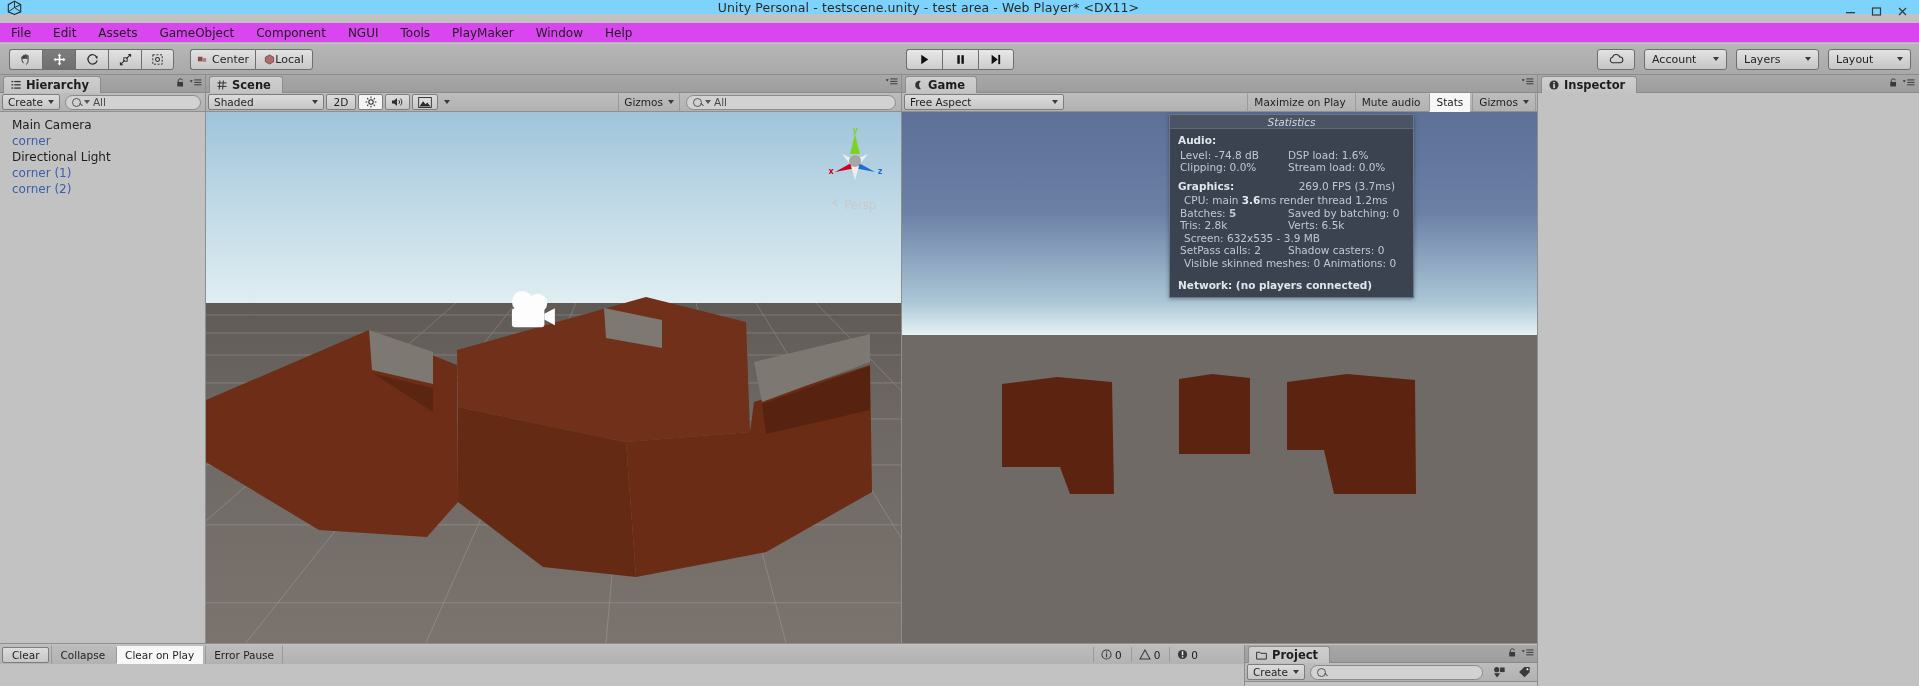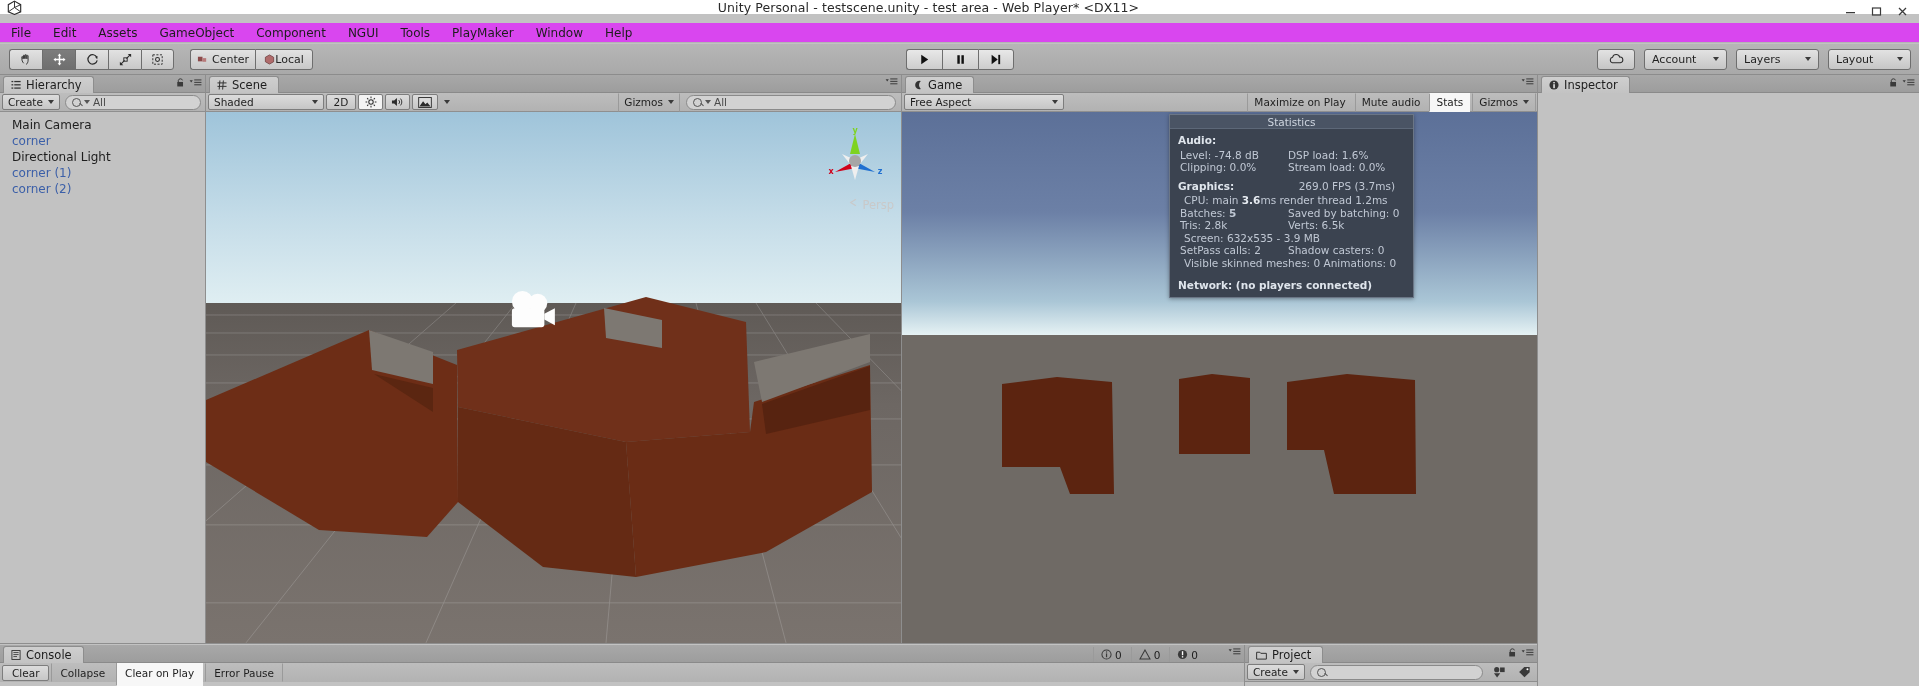--- a/index.html
+++ b/index.html
@@ -8,21 +8,21 @@
     font-family:"DejaVu Sans", sans-serif;
     font-size:11px; color:#1a1a1a;
     background:#c2c2c2;
     -webkit-font-smoothing:antialiased;
   }
   #app { position:relative; width:1919px; height:686px; }
 
   
   .titlebar {
     position:absolute; left:0; top:0; width:1919px; height:14px;
-    background:#ffffff; display:flex; align-items:center;
+    background:#7dd3fc; display:flex; align-items:center;
   }
   .title-logo { width:28px; height:23px; display:flex; align-items:center; justify-content:center; }
   .title-text {
     flex:1; text-align:center; font-size:12.5px; color:#2a2a2a;
     letter-spacing:0.1px; padding-right:90px;
   }
   .win-btns { position:absolute; right:4px; top:2px; display:flex; gap:0px; }
   .win-btn {
     width:26px; height:19px; display:flex; align-items:center; justify-content:center;
     color:#3a3a3a;
@@ -86,20 +86,21 @@
     border:1px solid #6e6e6e;border-radius:3px; display:flex;align-items:center;justify-content:center;
   }
   .dd-wide { justify-content:space-between; }
 
   
   .panel { position:absolute; background:#c2c2c2; }
   .panel-tabrow {
     height:18px; position:relative;
     background:linear-gradient(#a8a8a8,#9d9d9d);
     border-bottom:1px solid #8a8a8a;
+    font-weight:bold;
   }
   .ptab {
     position:absolute; left:3px; top:1px; height:17px;
     padding:0 11px 0 7px;
     background:linear-gradient(#cfcfcf,#c3c3c3);
     border:1px solid #8d8d8d; border-bottom:none;
     border-radius:3px 3px 0 0;
     display:flex; align-items:center; gap:5px;
     font-size:11.5px; color:#1d1d1d; cursor:default;
   }
@@ -142,21 +143,21 @@
     position:absolute;left:0;top:0;width:100%;height:36%;
     background:linear-gradient(#9fc4da 0%,#c4dce8 55%,#dfeef2 100%);
   }
   .ground {
     position:absolute;left:0;top:36%;width:100%;height:64%;
     background:linear-gradient(#5f5a56 0%,#6d6763 30%,#7a736e 100%);
   }
   .grid-lines { position:absolute;left:0;top:36%;width:100%;height:64%;opacity:0.30; }
   .gizmo-axes { position:absolute; right:14px; top:12px; width:66px; height:66px; }
   .persp-label {
-    position:absolute; right:8px; top:86px; font-size:11.5px;
+    position:absolute; right:26px; top:86px; font-size:11.5px;
     color:#c9c9c9; display:flex; gap:3px;
   }
   .cam-gizmo { position:absolute; left:298px; top:178px; }
 
   
   #game { left:902px; top:75px; width:636px; height:568px; }
   .game-view { position:relative; width:636px; height:531px; overflow:hidden; background:#6f6a65; }
   .g-sky { position:absolute;left:0;top:0;width:100%;height:42%;
            background:linear-gradient(#5c7098 0%,#6c80a6 45%,#aac6d6 85%,#e6f2f4 100%); }
   .g-ground { position:absolute;left:0;top:42%;width:100%;height:58%;background:#6f6a65; }
@@ -165,20 +166,21 @@
   .stats-panel {
     position:absolute; left:267px; top:2px; width:245px;
     background:#3b4350; border:1px solid #6b7686;
     color:#c9d1dc; font-size:10.5px; line-height:1.0;
     box-shadow:0 1px 4px rgba(0,0,0,.35);
   }
   .stats-title {
     height:14px; line-height:14px; text-align:center;
     background:#4a5464; color:#cfd6e0; font-size:10.5px;
     border-bottom:1px solid #5d6878;
+    font-style:italic;
   }
   .stats-body { padding:6px 0 6px 0; }
   .s-head { font-weight:bold; color:#dfe5ec; padding:0 0 4px 8px; font-size:10.5px; }
   .s-head.withval { display:flex; justify-content:space-between; padding-right:18px; }
   .s-head.withval span.val { font-weight:normal; color:#c0c8d4; }
   .s-row { display:flex; padding:0 0 2px 10px; font-size:10.5px; color:#c0c8d4; }
   .s-col1 { width:108px; }
   .s-line { padding:0 0 2px 14px; font-size:10.5px; color:#c0c8d4; }
   .s-line b { color:#e6ebf1;margin-top:8px; }
   .s-gap { height:6px; }
@@ -625,45 +627,28 @@
             <rect x="5.6" y="1.6" width="8" height="1.1" fill="#3a3a3a"></rect>
             <rect x="5.6" y="4.3" width="8" height="1.1" fill="#3a3a3a"></rect>
             <rect x="5.6" y="7" width="8" height="1.1" fill="#3a3a3a"></rect>
           </svg>
       </div>
     </div>
     <div class="insp-body"></div>
   </div>
 
   <div class="panel" id="console">
-    <div class="panel-tabrow">
-      <div class="ptab">
-        <svg width="10" height="10" viewBox="0 0 11 11">
-            <rect x="1" y="0.6" width="9" height="9.8" fill="none" stroke="#333" stroke-width="1"></rect>
-            <path d="M2.6 2.8 H8.4 M2.6 5 H8.4 M2.6 7.2 H6.6" stroke="#333" stroke-width="0.9"></path>
-          </svg>
-        <span>Console</span>
-      </div>
-      <div class="ptab-icons">
-        <svg width="13" height="9" viewBox="0 0 14 10">
-            <path d="M0.5 2.5 L4 2.5 L2.2 5 Z" fill="#3a3a3a"></path>
-            <rect x="5.6" y="1.6" width="8" height="1.1" fill="#3a3a3a"></rect>
-            <rect x="5.6" y="4.3" width="8" height="1.1" fill="#3a3a3a"></rect>
-            <rect x="5.6" y="7" width="8" height="1.1" fill="#3a3a3a"></rect>
-          </svg>
-      </div>
-    </div>
     <div class="con-toolbar">
       <div class="ptb-btn" style="padding:0 9px">
         <span>Clear</span>
       </div>
       <div class="ptb-flat" style="border-left:1px solid #9a9a9a;height:19px;padding:0 8px">
         <span>Collapse</span>
       </div>
-      <div class="ptb-flat" style="border-left:1px solid #9a9a9a;height:26px;padding:8px 8px;background:#f7f7f7">
+      <div class="ptb-flat" style="border-left:1px solid #9a9a9a;height:18px;padding:8px 8px;background:#f7f7f7">
         <span>Clear on Play</span>
       </div>
       <div class="ptb-flat" style="border-left:1px solid #9a9a9a;border-right:1px solid #9a9a9a;height:19px;padding:0 8px">
         <span>Error Pause</span>
       </div>
       <div class="con-counts">
         <div class="cnt">
           <svg width="11" height="11" viewBox="0 0 12 12">
               <circle cx="6" cy="6" r="5" fill="none" stroke="#3a3a3a" stroke-width="1.1"></circle>
               <rect x="5.4" y="2.6" width="1.3" height="1.3" fill="#3a3a3a"></rect>

